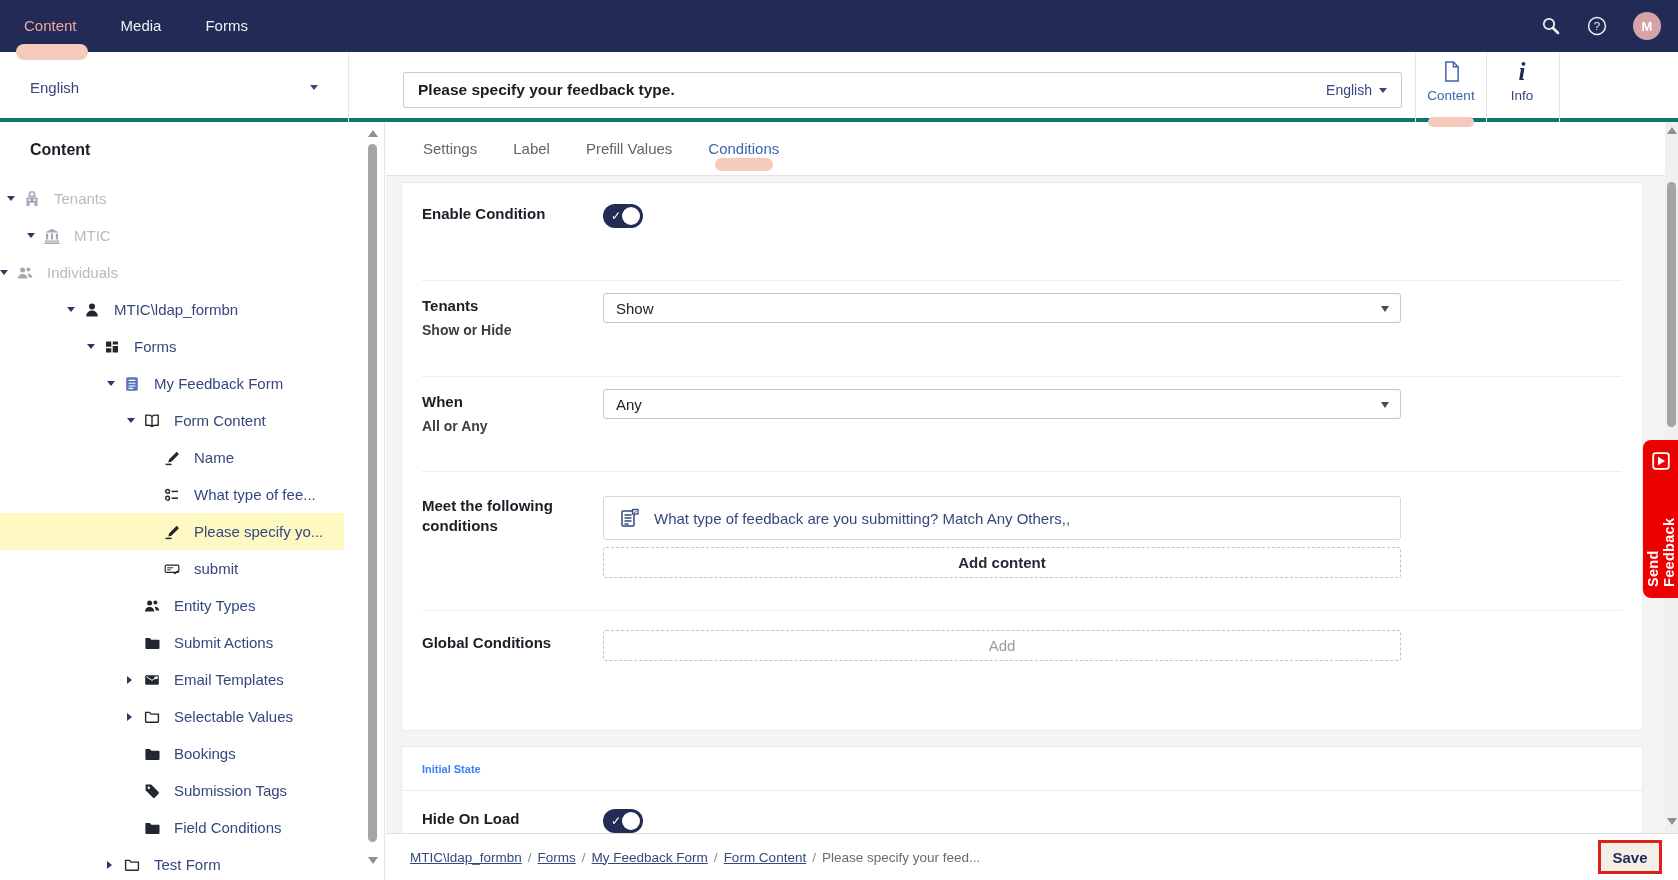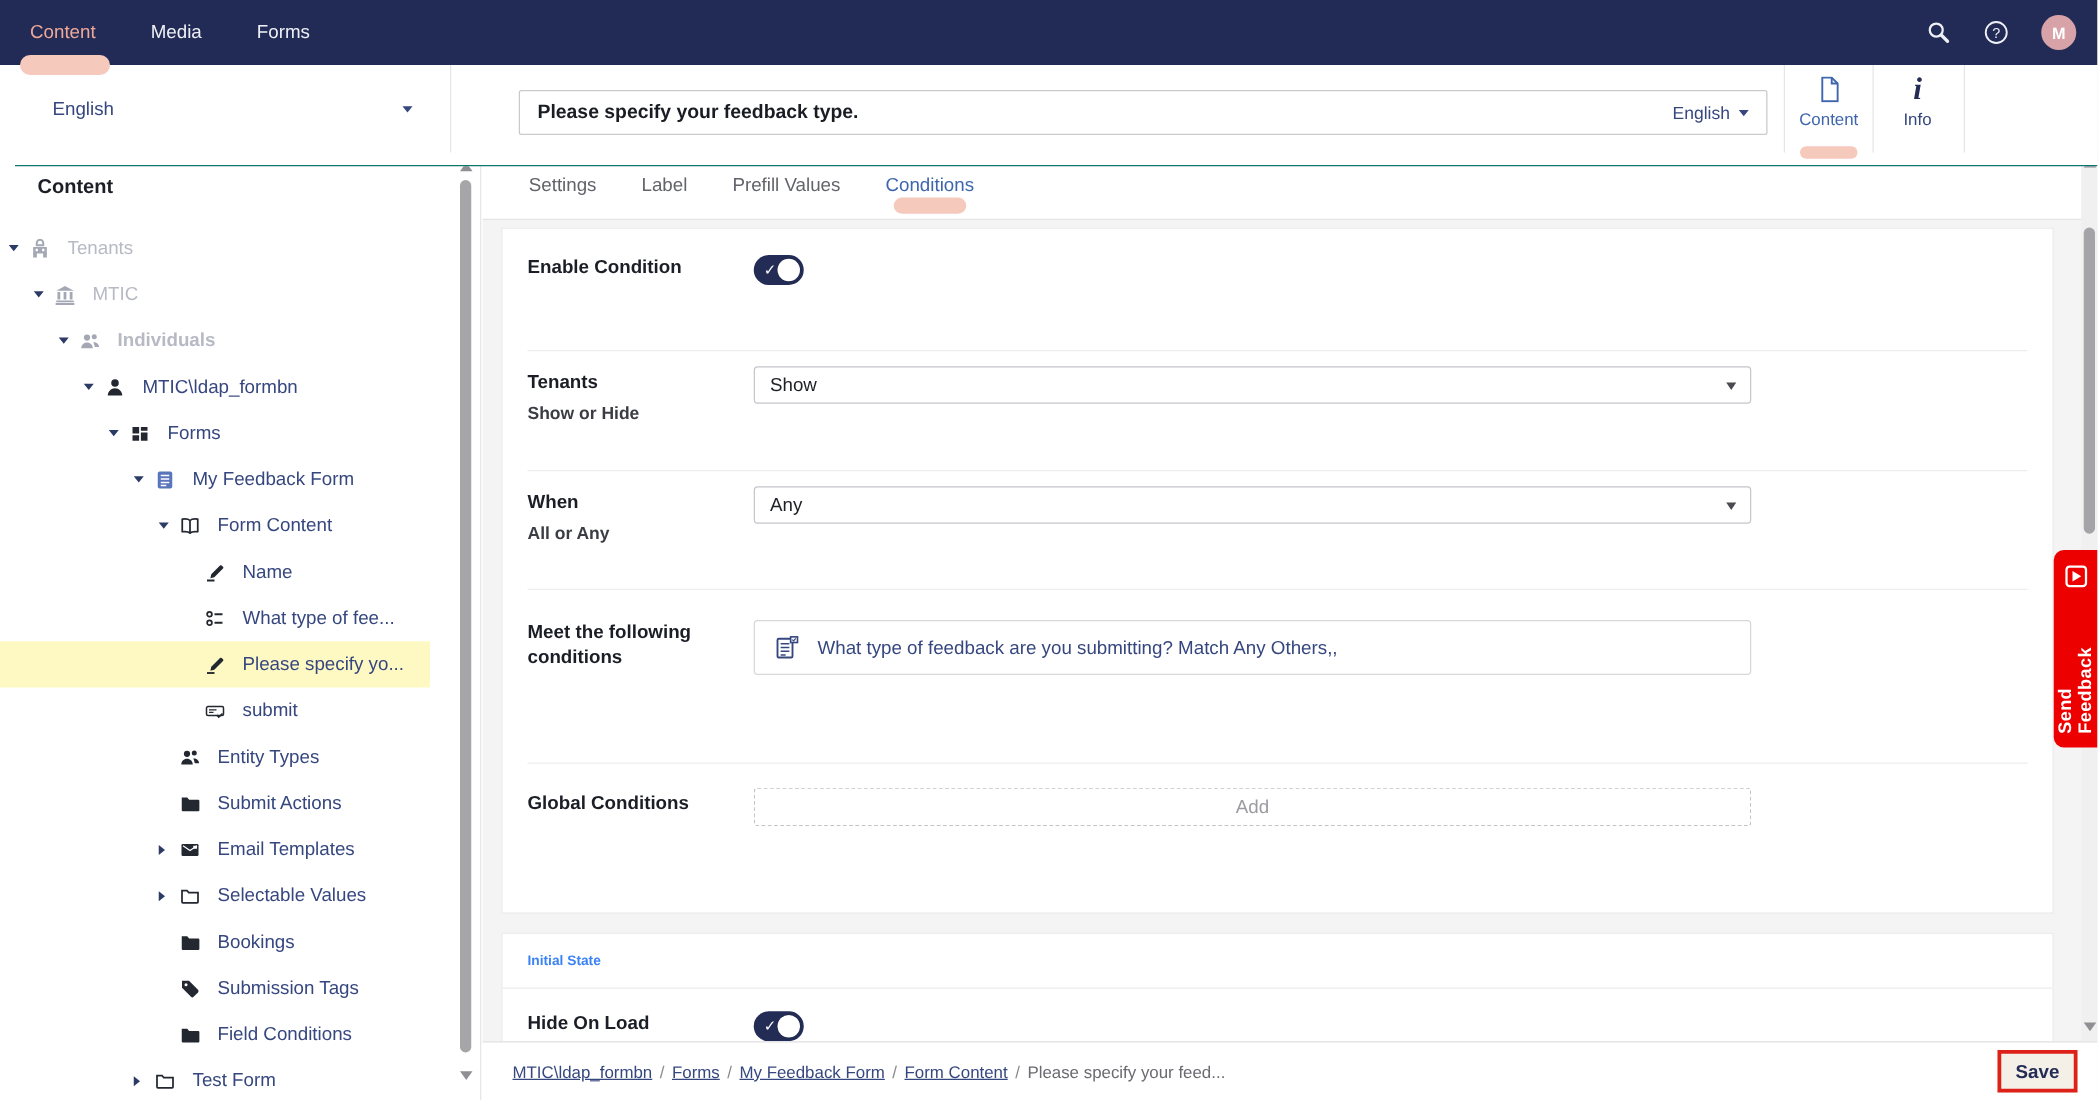--- a/index.html
+++ b/index.html
@@ -11,21 +11,21 @@
   .nav-tabs { position:absolute; left:2px; top:0; height:52px; display:flex; }
   .nav-tab { padding:0 22px; line-height:52px; font-size:15px; color:#eef0f6; cursor:pointer; }
   .nav-tab.active { color:#eda89a; }
   .nav-pill { position:absolute; left:16px; top:44px; width:72px; height:16px; border-radius:8px; background:#f6c9bd; z-index:31; }
   .nav-right { position:absolute; right:17px; top:0; height:52px; display:flex; align-items:center; gap:26px; }
   .nav-icon { width:20px; height:20px; display:inline-block; }
   .nav-icon svg { width:20px; height:20px; }
   .avatar { width:28px; height:28px; border-radius:50%; background:#d7a3a8; color:#fff; font-weight:bold; font-size:13px; display:flex; align-items:center; justify-content:center; }
 
   
-  .subheader { position:absolute; top:52px; left:12px; right:0; height:81px; background:#fff; border-bottom:1px solid #0f766e; z-index:20; }
+  .subheader { position:absolute; top:52px; left:0; right:0; height:70px; background:#fff; border-bottom:4px solid #0f766e; z-index:20; }
   .sub-left { position:absolute; left:0; top:0; width:349px; height:70px; border-right:1px solid #e6e6e9; display:flex; align-items:center; justify-content:space-between; padding:0 30px; color:#36477f; font-size:15px; cursor:pointer; }
   .title-box { position:absolute; left:403px; top:20px; width:999px; height:36px; border:1px solid #c9c9ce; border-radius:2px; background:#fff; display:flex; align-items:center; justify-content:space-between; padding:0 14px; }
   .title-text { font-weight:bold; font-size:15.5px; color:#191c22; }
   .title-lang { color:#36477f; font-size:14px; display:flex; align-items:center; gap:7px; cursor:pointer; }
   .hdiv { position:absolute; top:0; height:70px; width:1px; background:#e6e6e9; }
   .header-btn { position:absolute; top:0; width:70px; height:70px; text-align:center; cursor:pointer; }
   .content-btn { left:1416px; }
   .info-btn { left:1487px; }
   .hb-icon { display:block; height:26px; margin-top:9px; }
   .hb-icon svg { width:17px; height:21px; }
@@ -183,21 +183,21 @@
         <span class="tcaret">
           <span class="tcaret-down"></span>
         </span>
         <span class="ticon bank-icon">
           <svg viewBox="0 0 16 16">
             <path fill="currentColor" d="M8 .8 15 4.6H1zM2 5.6h2.2v6H2zm4.9 0h2.2v6H6.9zm4.9 0H14v6h-2.2zM1 12.4h14v1.4H1zm-.5 2h15V16H.5z"></path>
           </svg>
         </span>
         <span>MTIC</span>
       </div>
-      <div class="tree-row muted" style="padding-left: 47px; font-weight: bold;">
+      <div class="tree-row muted" style="">
         <span class="tcaret">
           <span class="tcaret-down"></span>
         </span>
         <span class="ticon people-icon">
           <svg viewBox="0 0 16 16">
             <circle cx="5.6" cy="5" r="2.5" fill="currentColor"></circle>
             <path fill="currentColor" d="M1 13.6c0-2.5 2-4.6 4.6-4.6s4.6 2.1 4.6 4.6z"></path>
             <circle cx="11.4" cy="4.4" r="2" fill="currentColor"></circle>
             <path fill="currentColor" d="M10.6 8.8c.3 0 .5-.1.8-.1 2.1 0 3.9 1.8 3.9 3.9h-3.5c-.2-1.5-.6-2.8-1.2-3.8z"></path>
           </svg>
@@ -436,20 +436,21 @@
         <div class="fctrl">
           <div class="cond-row">
             <span class="ricon"><svg viewBox="0 0 20 20">
                   <rect x="2" y="3" width="12" height="15" rx="1" fill="none" stroke="currentColor" stroke-width="1.5"></rect>
                   <path d="M4.5 7h7M4.5 10h7M4.5 13h7M4.5 16h4" stroke="currentColor" stroke-width="1.3"></path>
                   <rect x="12.5" y="1.5" width="5.5" height="4.5" fill="#fff" stroke="currentColor" stroke-width="1.3"></rect>
                   <path d="M13.8 3.7l1.1 1 1.7-2" fill="none" stroke="currentColor" stroke-width="1"></path>
                 </svg></span>
             <span>What type of feedback are you submitting? Match Any Others,,</span>
           </div>
+          <div class="dashed-btn add-content">Add content</div>
         </div>
       </div>
       <div class="divider"></div>
       <div class="frow r5">
         <div class="flabel lbl-pad">Global Conditions</div>
         <div class="fctrl">
           <div class="dashed-btn add-gray">Add</div>
         </div>
       </div>
     </section>

